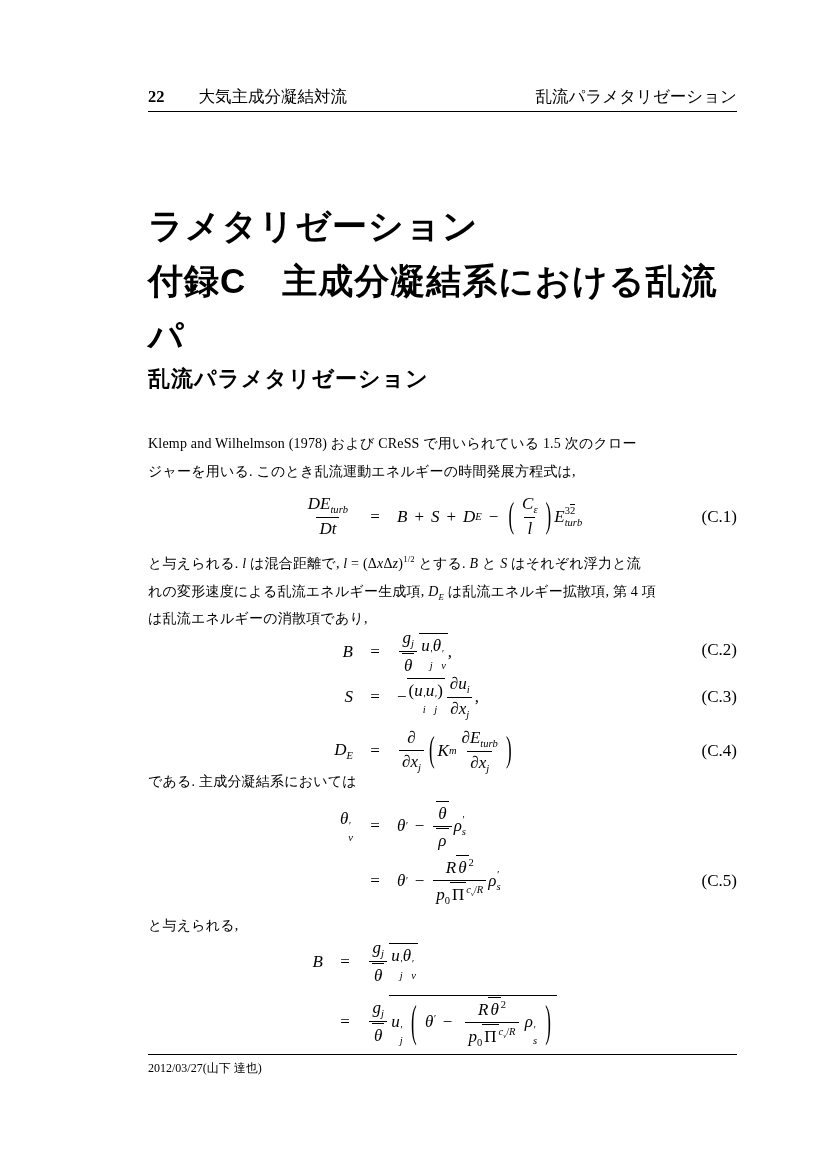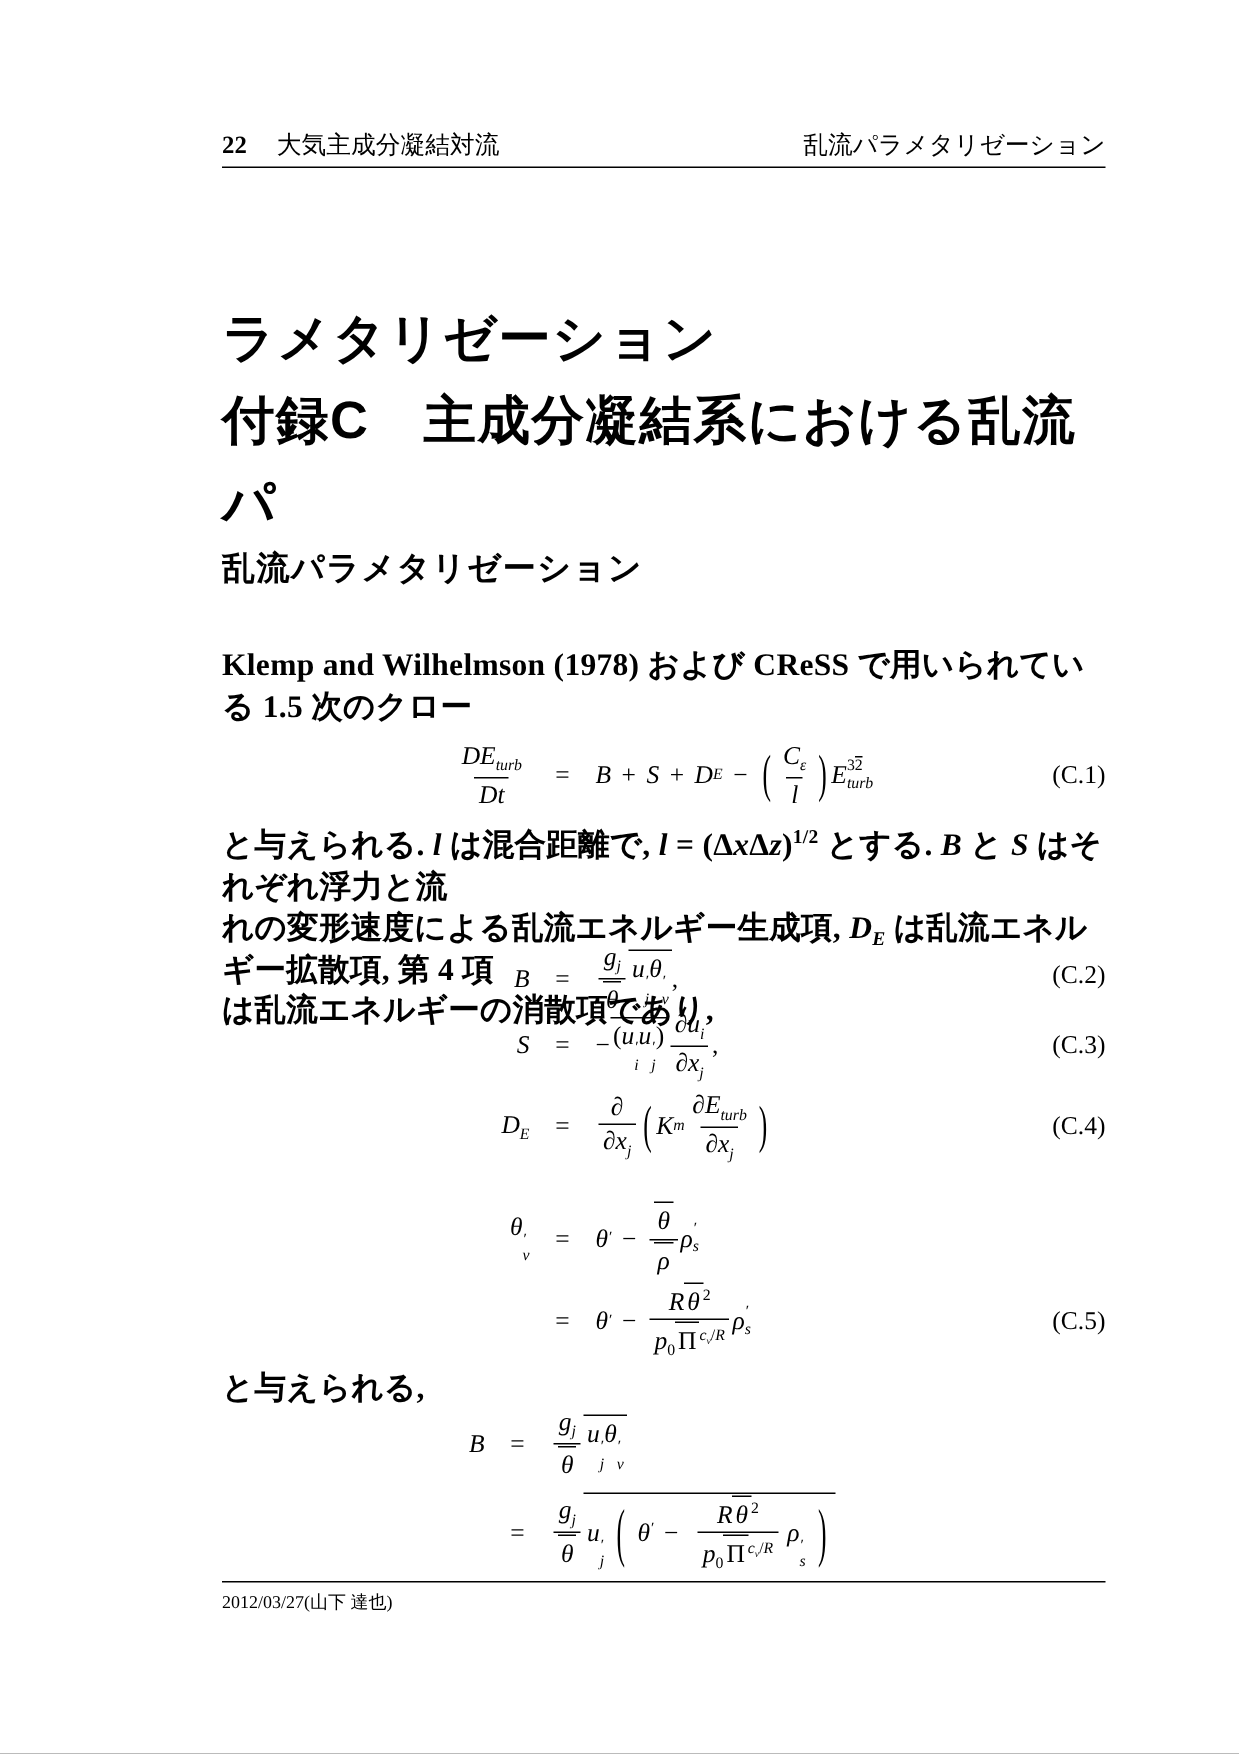--- a/index.html
+++ b/index.html
@@ -8,33 +8,33 @@
     position:relative; width:826px; height:1169px; background:#ffffff;
     color:#000; margin:0 auto; overflow:hidden;
     font-family:"Liberation Serif","DejaVu Serif",serif; font-size:17px;padding-left:47px;
   }
   .content { position:absolute; left:148px; top:0; width:589px; height:1169px; }
   .blk { position:absolute; left:0; right:0; }
 
   
   .pagehead { top:86px; font-size:16.5px; display:flex; align-items:baseline; }
   .pgnum { font-weight:bold; }
-  .runhead-left { margin-left:20px; font-family:"Liberation Sans","DejaVu Sans",sans-serif; }
+  .runhead-left { margin-left:34px; font-family:"Liberation Sans","DejaVu Sans",sans-serif; }
   .runhead-right { margin-left:auto; font-family:"Liberation Sans","DejaVu Sans",sans-serif; }
   .headrule { top:111px; height:1.2px; background:#000; }
 
   
   .chapter { top:198px; font-size:35px; line-height:55px; font-weight:bold;
              font-family:"Liberation Sans","DejaVu Sans",sans-serif; letter-spacing:1px; }
   .chgap { display:inline-block; width:36px; }
   .section { top:364px; font-size:22px; font-weight:bold;
              font-family:"Liberation Sans","DejaVu Sans",sans-serif; letter-spacing:1px; }
 
   
-  .para { font-size:21px; line-height:27.5px; letter-spacing:0.2px;font-weight:bold; }
+  .para { font-size:14px; line-height:27.5px; letter-spacing:0.2px; }
   .p1 { top:430px; }
   .p2 { top:550px; }
   .p3 { top:768px; }
   .p4 { top:912px; }
 
   
   .math i, .math sub, .math sup { font-family:"Liberation Serif","DejaVu Serif",serif; }
   i { font-style:italic; }
   .r { font-style:normal; }
   sub, sup { font-size:0.62em; font-style:italic; line-height:1; }
@@ -90,20 +90,21 @@
 
     <div class="blk chapter">
       <div>ラメタリゼーション</div>
       <div><span>付録C</span><span class="chgap"></span><span>主成分凝結系における乱流パ</span></div>
     </div>
 
     <div class="blk section">乱流パラメタリゼーション</div>
 
     <div class="blk para p1">
       <span>Klemp and Wilhelmson (1978) および CReSS で用いられている 1.5 次のクロー</span><br>
+      <span>ジャーを用いる. このとき乱流運動エネルギーの時間発展方程式は,</span>
     </div>
 
     <div class="blk eq-c1">
       <div class="eqrow">
         <span class="lhs">
           <span class="frac">
             <span class="num"><i>D</i><i>E</i><sub>turb</sub></span>
             <span class="den"><i>D</i><i>t</i></span>
           </span>
         </span>
@@ -192,20 +193,21 @@
           <span class="frac">
             <span class="num"><span class="r">∂</span><i>E</i><sub>turb</sub></span>
             <span class="den"><span class="r">∂</span><i>x</i><sub>j</sub></span>
           </span>
           <span class="bp">)</span>
         </span>
         <span class="eqtag">(C.4)</span>
       </div>
     </div>
 
+    <div class="blk para p3">である. 主成分凝結系においては</div>
 
     <div class="blk grp-c5">
       <div class="eqrow row-a">
         <span class="lhs"><i>θ</i><span class="ss">
               <span>′</span>
               <span>v</span>
             </span></span>
         <span class="eqc">=</span>
         <span class="rhs">
           <i>θ</i>

